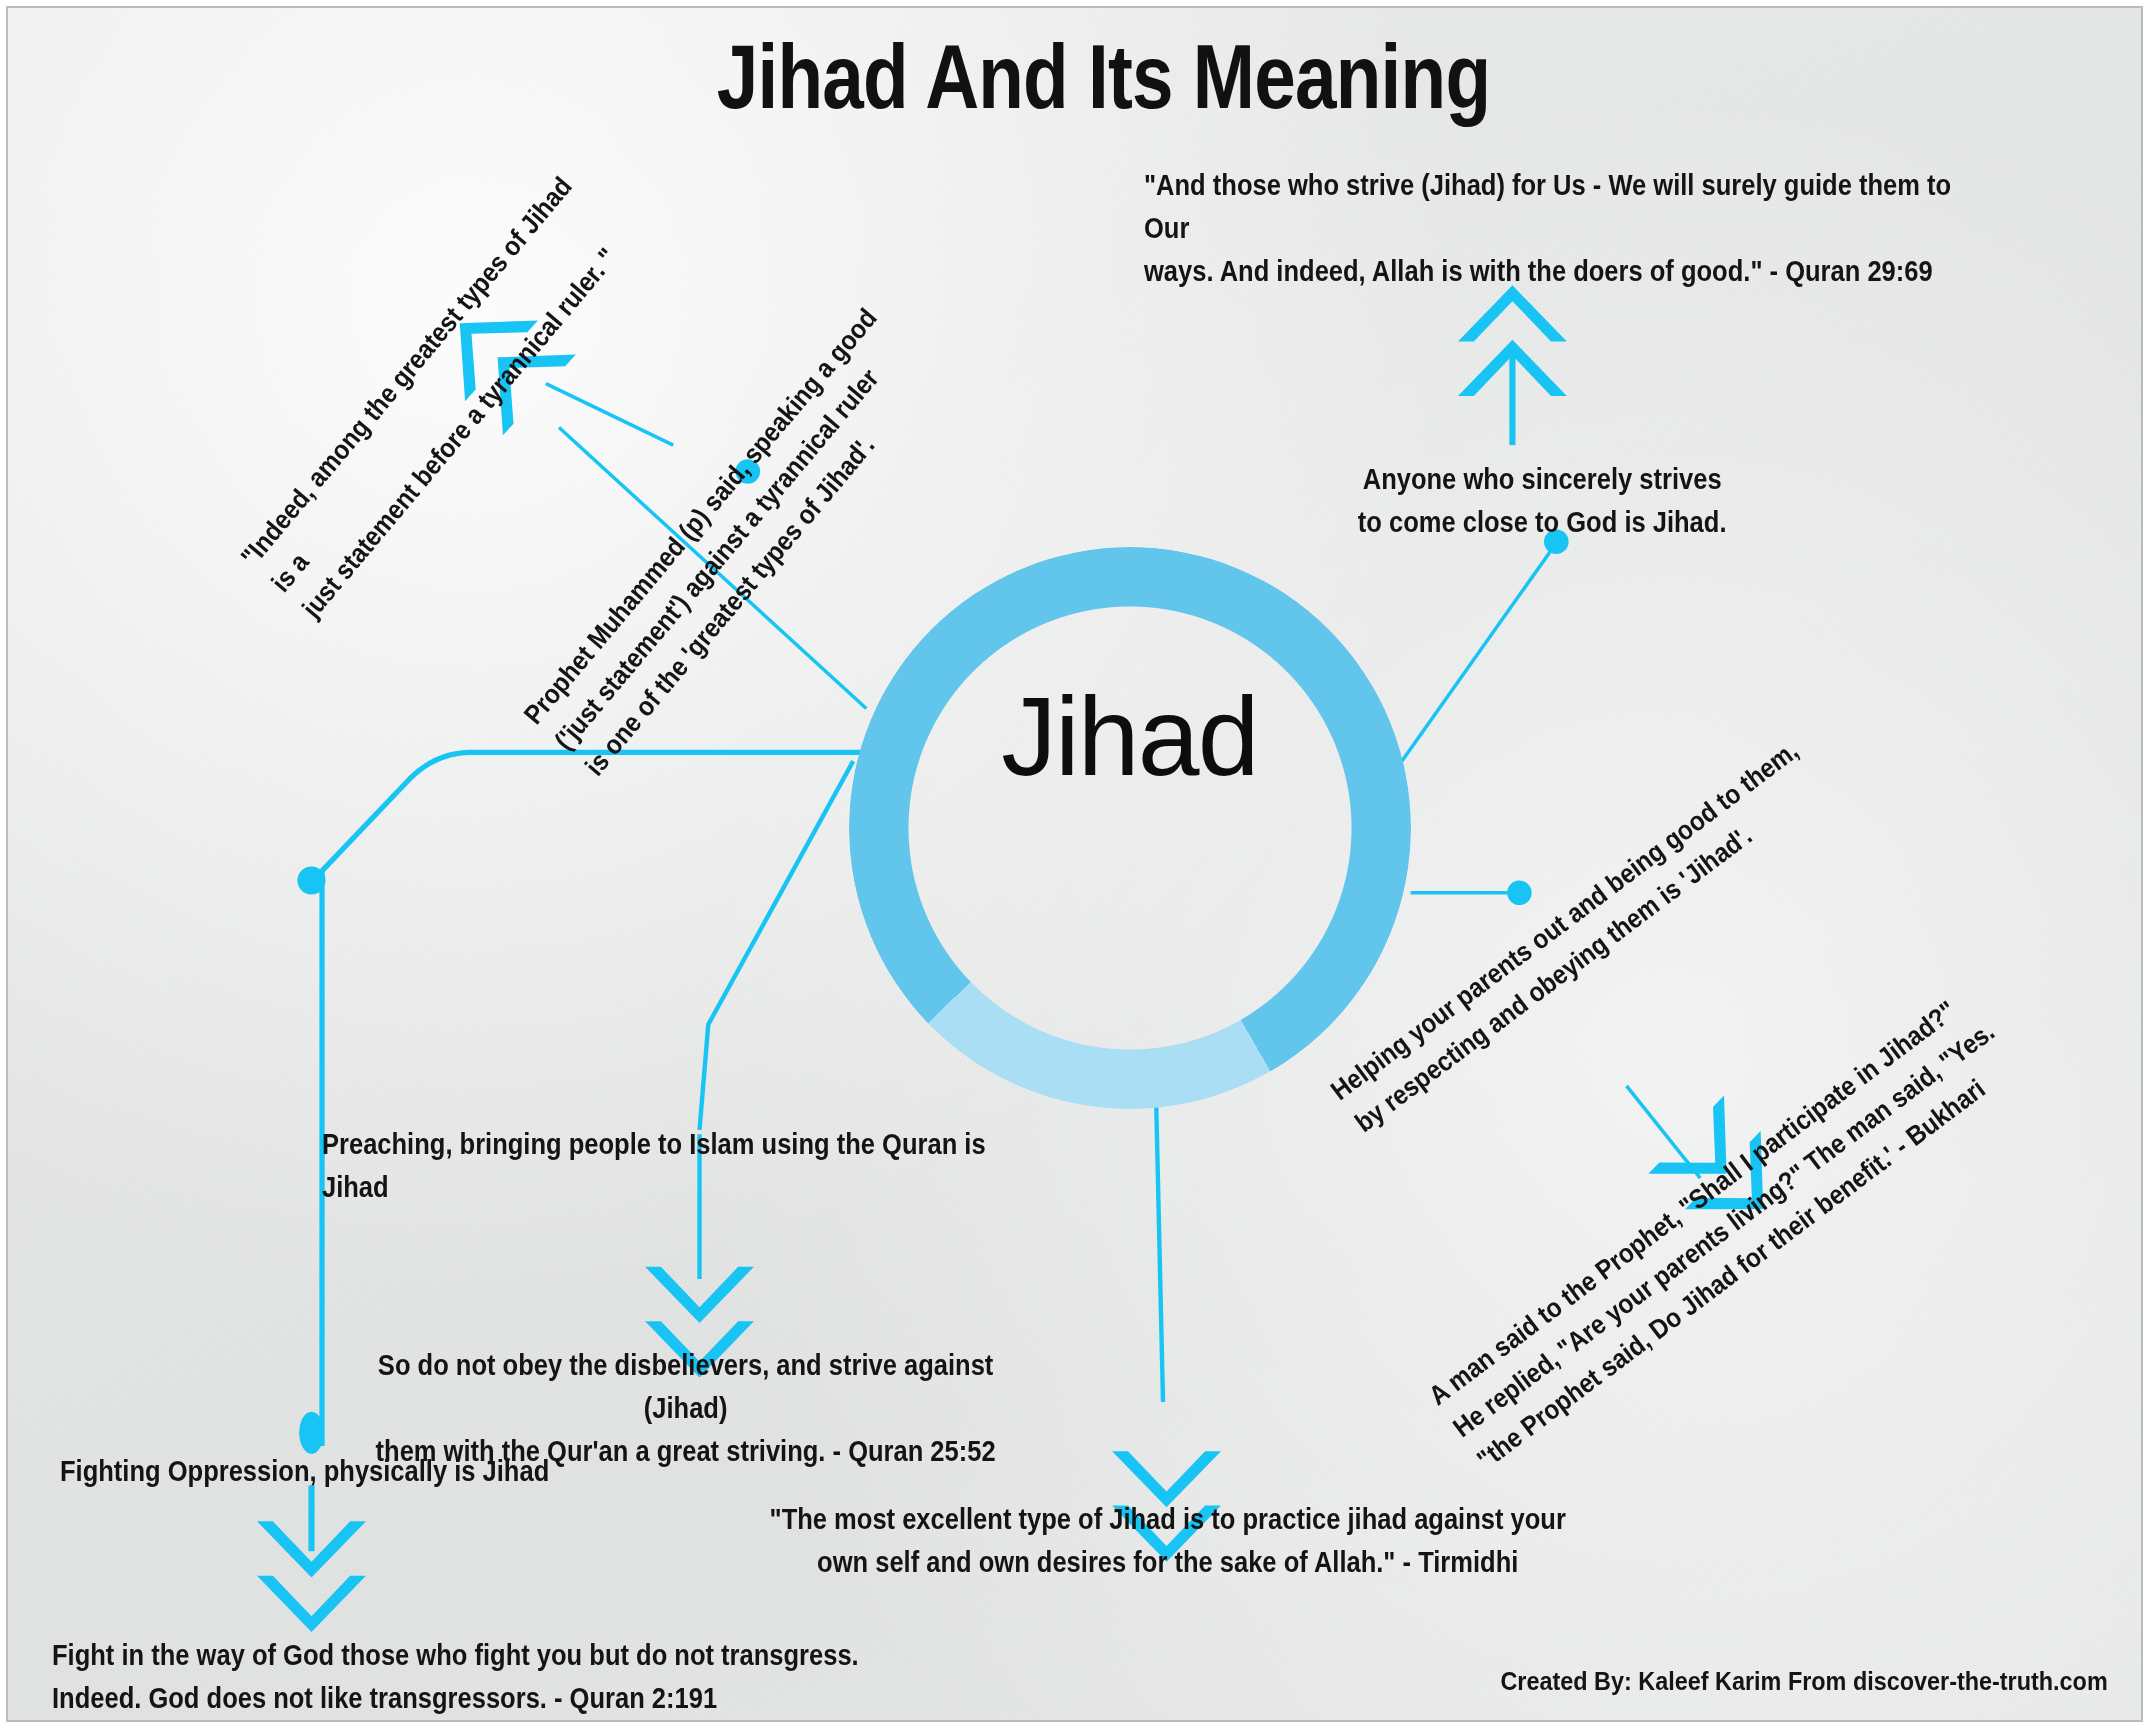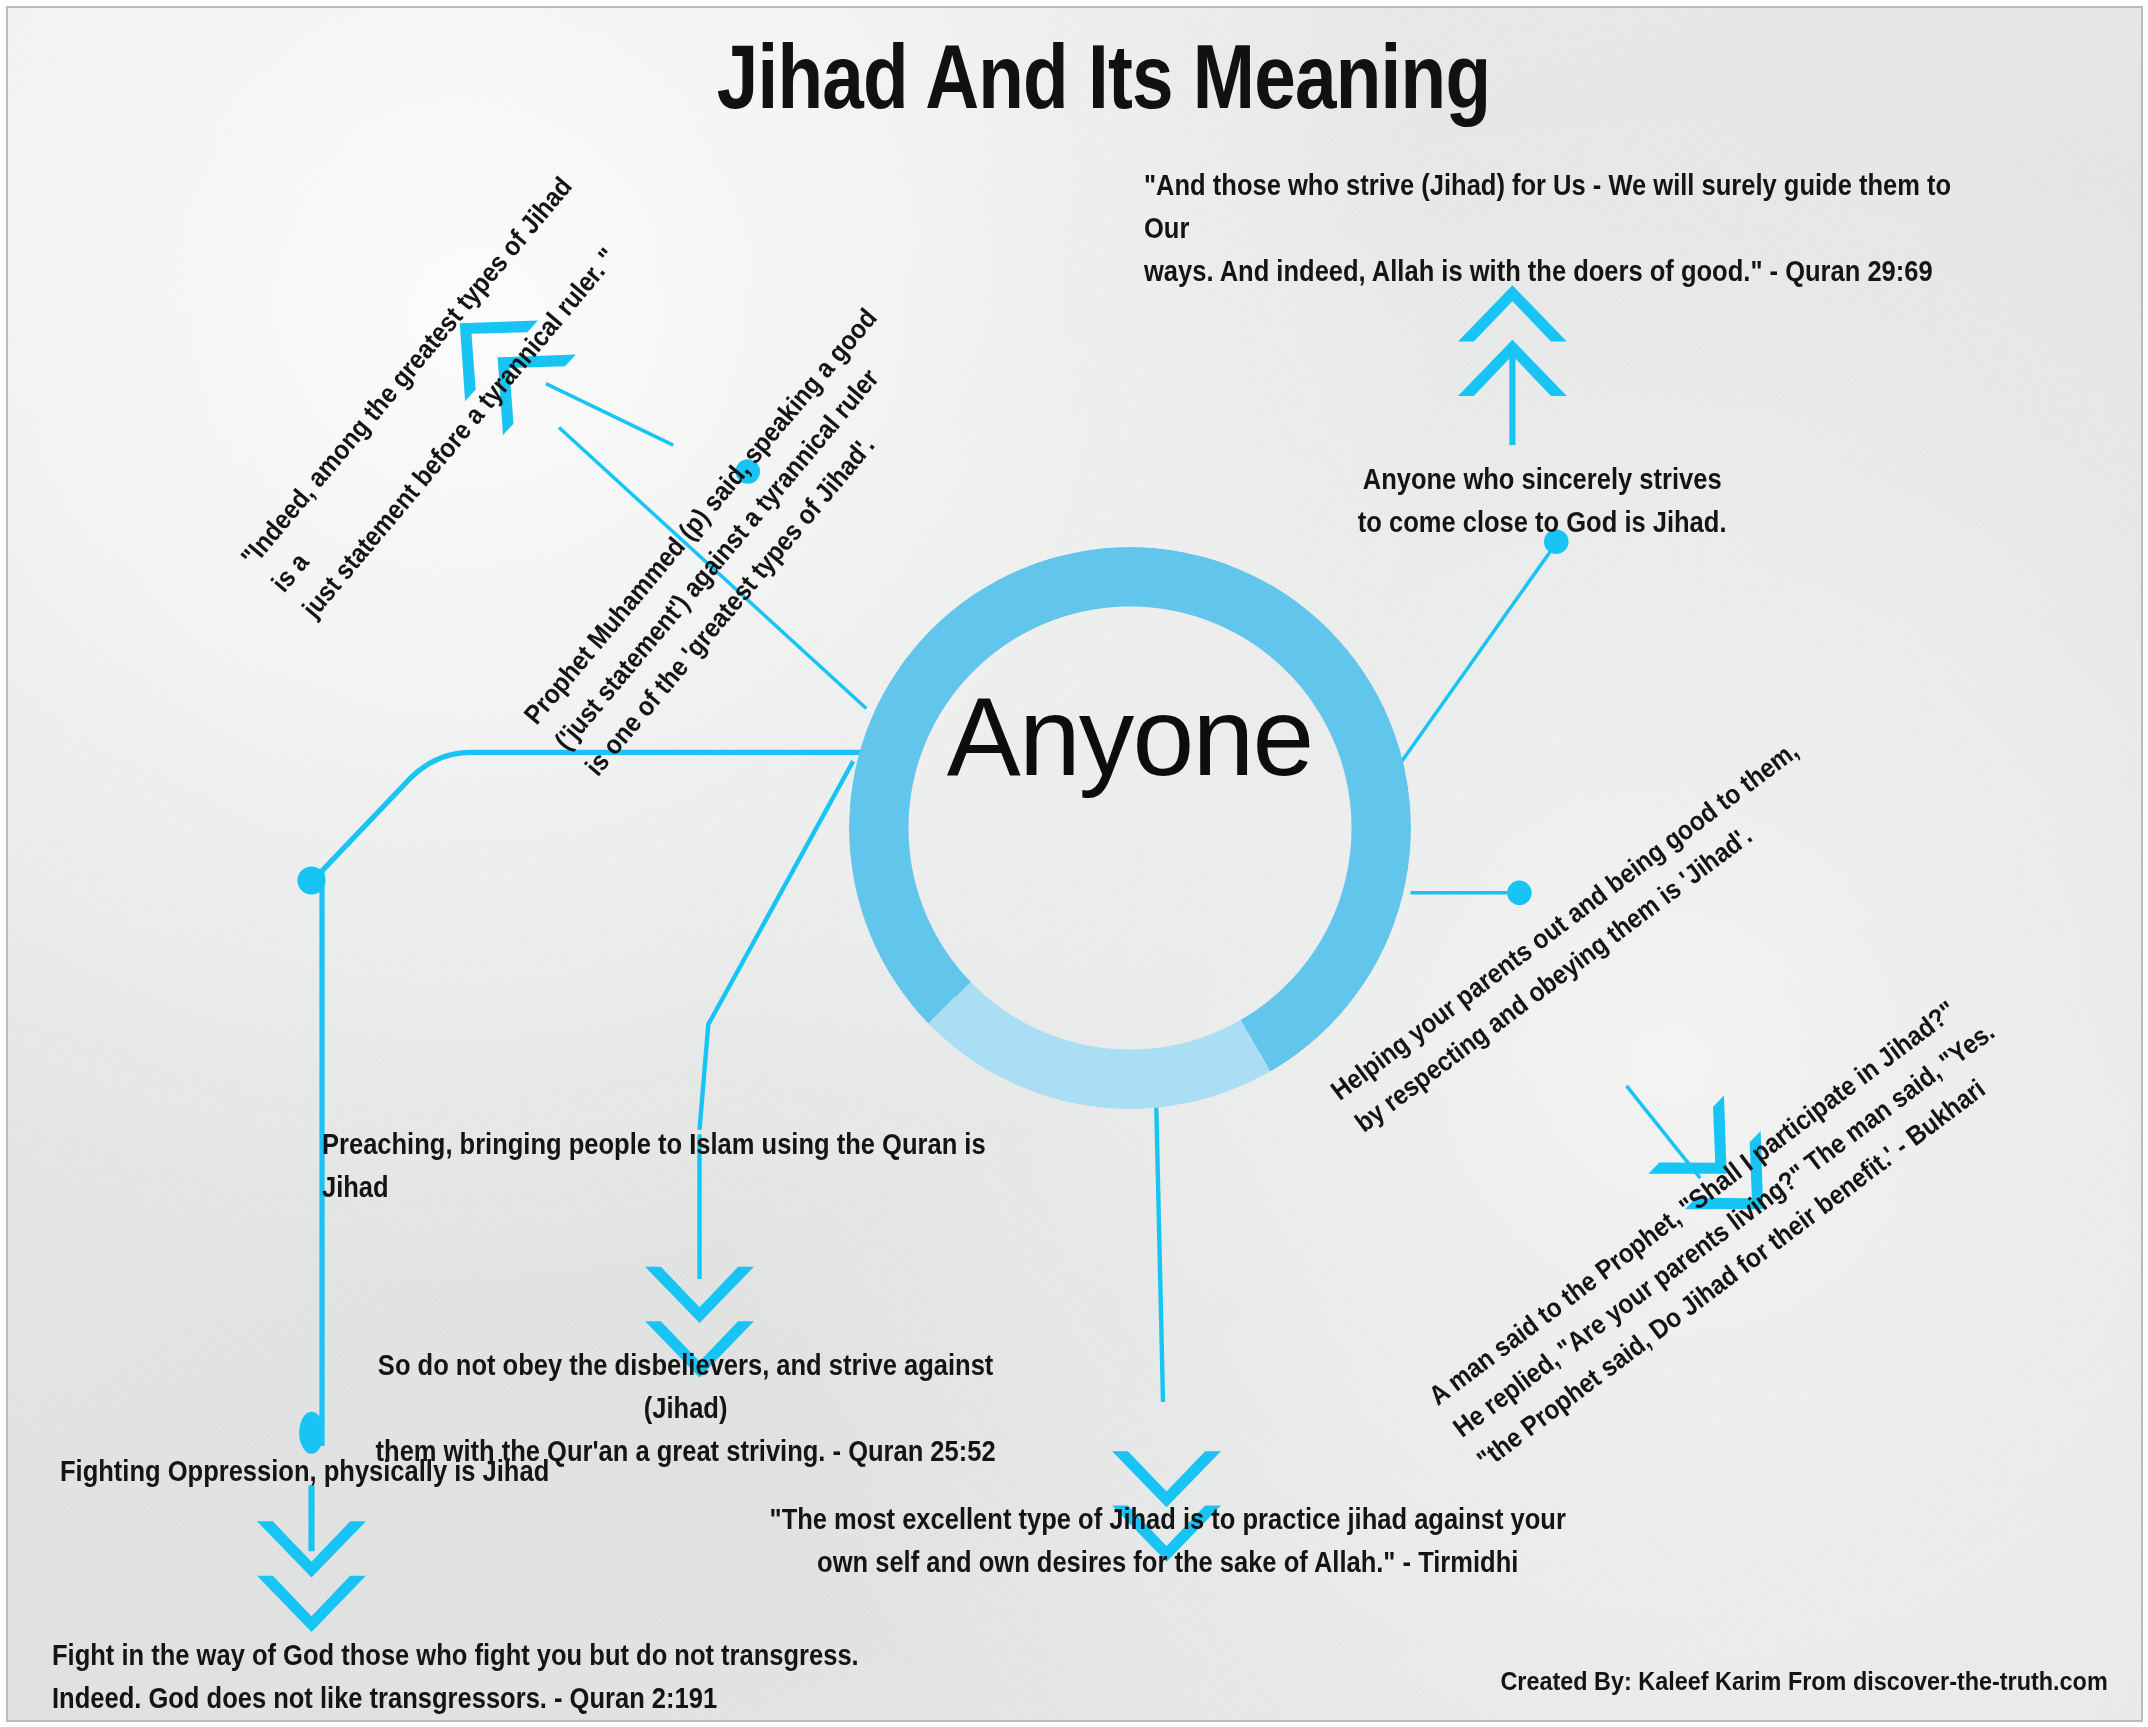--- a/index.html
+++ b/index.html
@@ -158,21 +158,21 @@
     <path d="M 1846 1230 L 1930 1335" stroke="#18c4f4" stroke-width="4" fill="none"></path>
     <g transform="translate(1960,1330) rotate(134)" fill="#18c4f4">
       <use href="#chev-up" x="0" y="0"></use>
       <use href="#chev-up" x="0" y="-58"></use>
     </g>
 
     <circle cx="845" cy="530" r="14" fill="#18c4f4"></circle>
   </svg>
 
   <div class="donut"></div>
-  <div class="center-label">Anyone</div>
+  <div class="center-label">Jihad</div>
 
   <div class="title">Jihad And Its Meaning</div>
 
   <div class="txt t-cond" style="left:226px; top:544px; width:579px; font-size:27px; transform: rotate(-50deg) scaleX(0.9); transform-origin: left top;">"Indeed, among the greatest types of Jihad is a
 just statement before a tyrannical ruler. "</div>
 
   <div class="txt t-cond" style="left:509px; top:702px; width:632px; font-size:27px; transform: rotate(-50deg) scaleX(0.9); transform-origin: left top;">Prophet Muhammed (p) said, speaking a good
 ('just statement') against a tyrannical ruler
 is one of the 'greatest types of Jihad'.</div>
 

